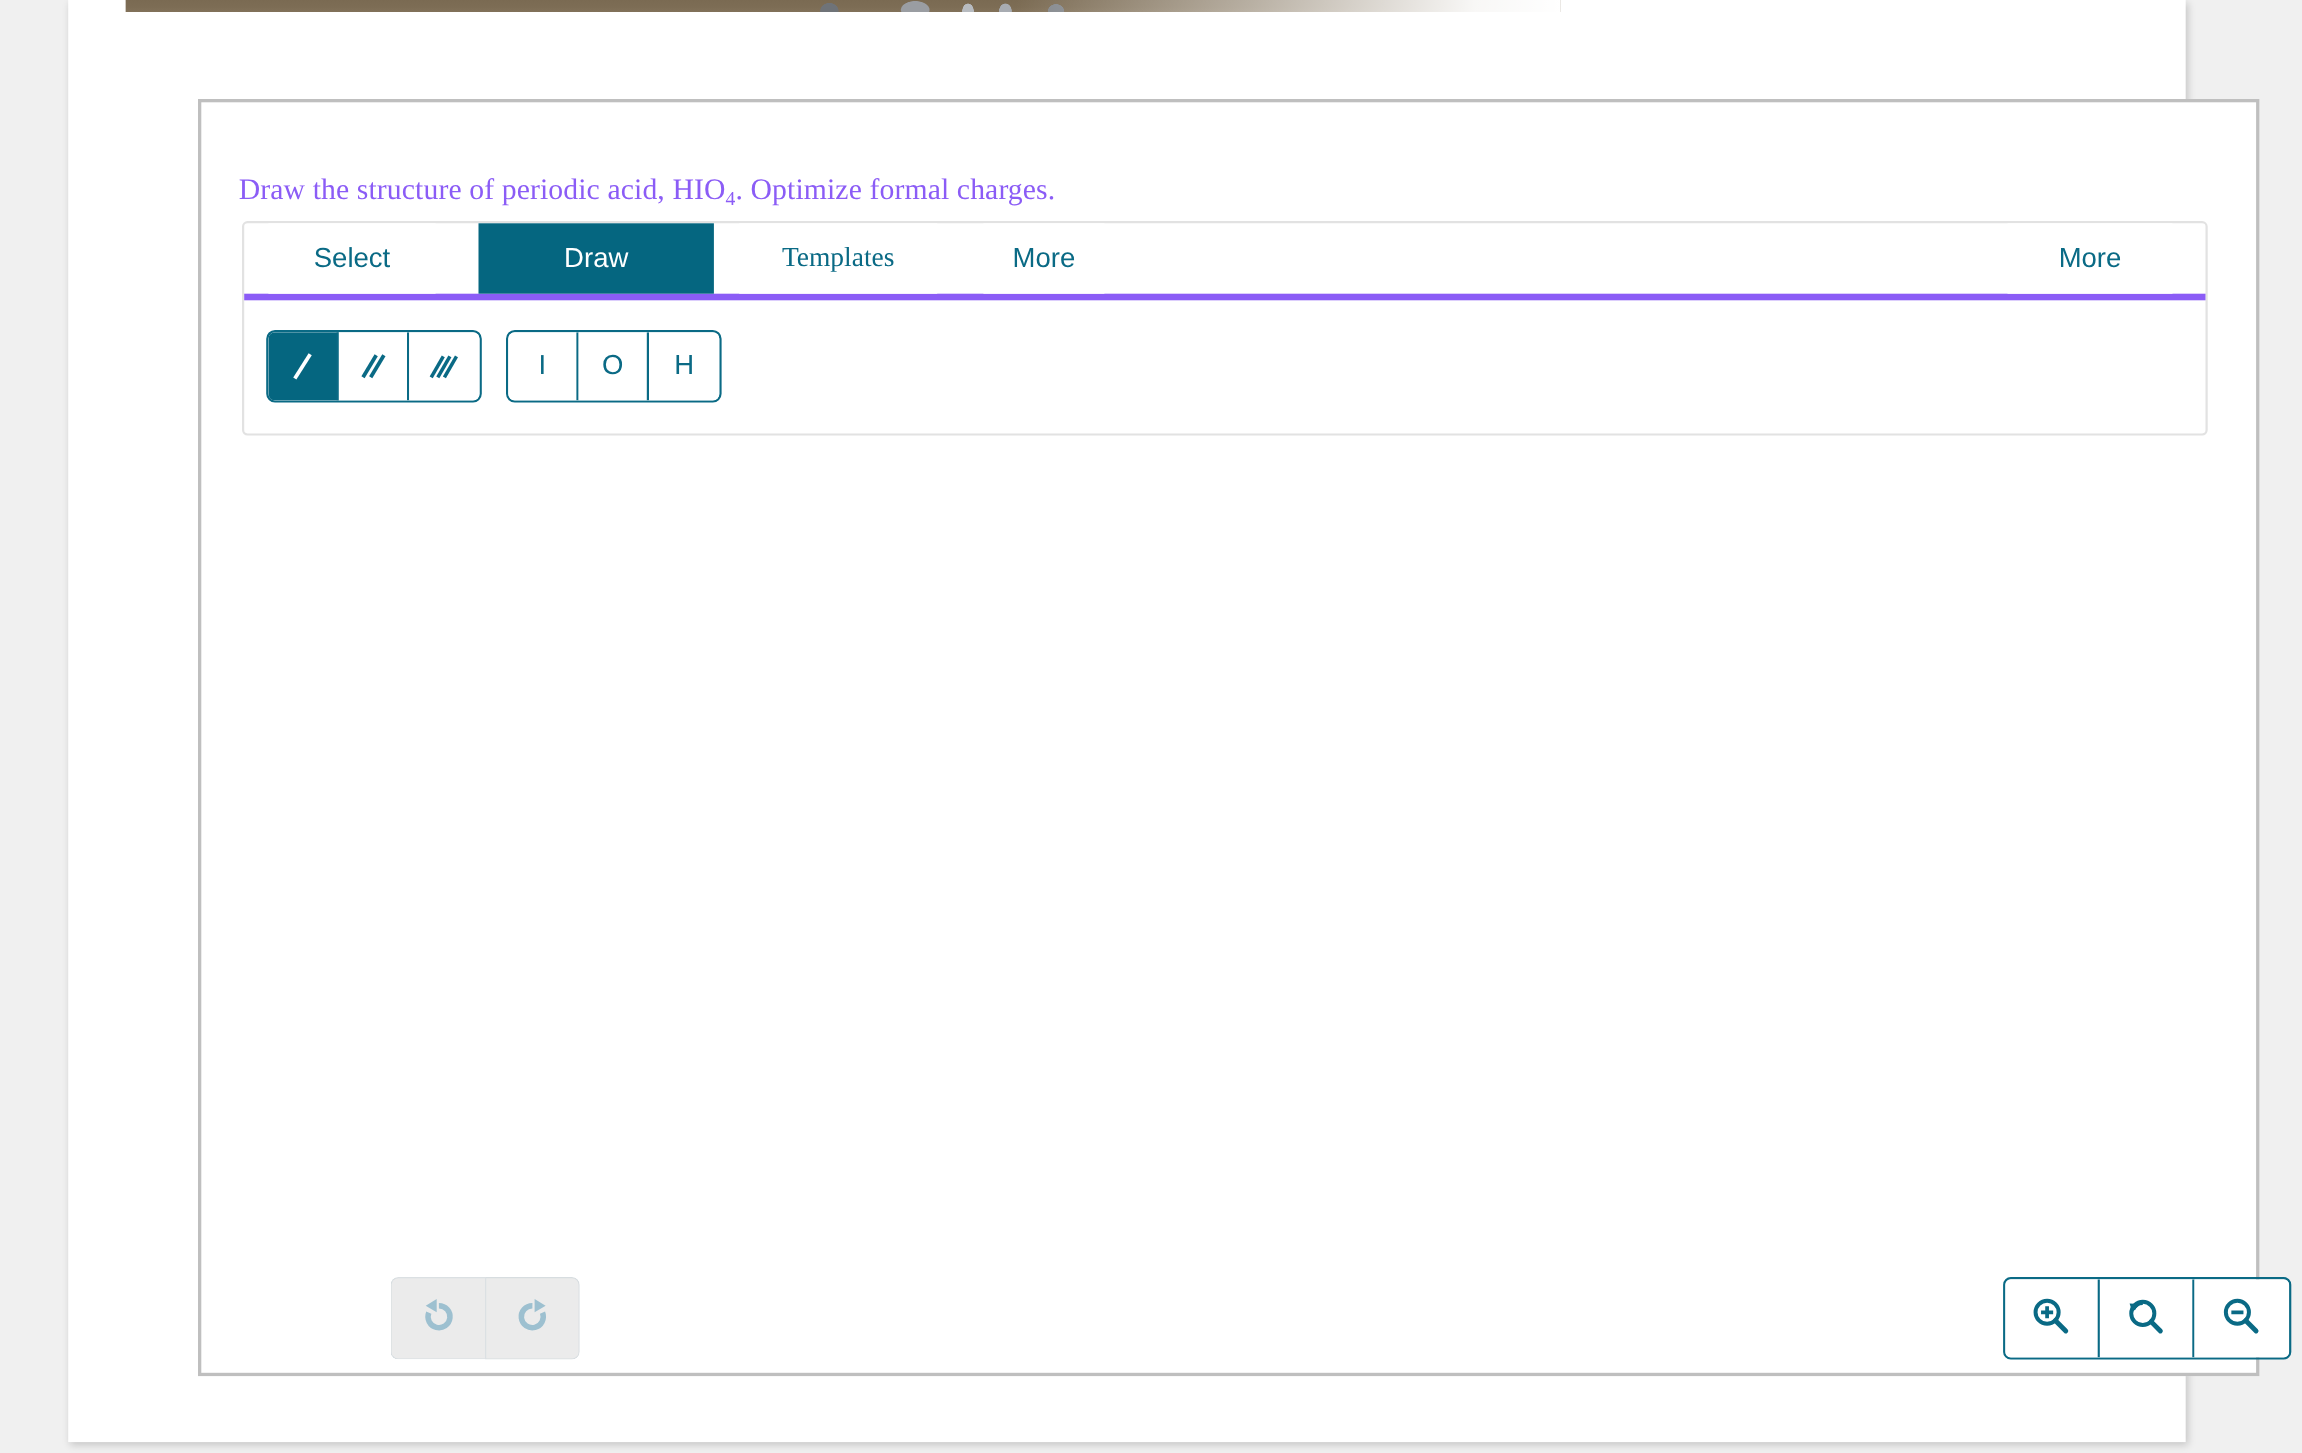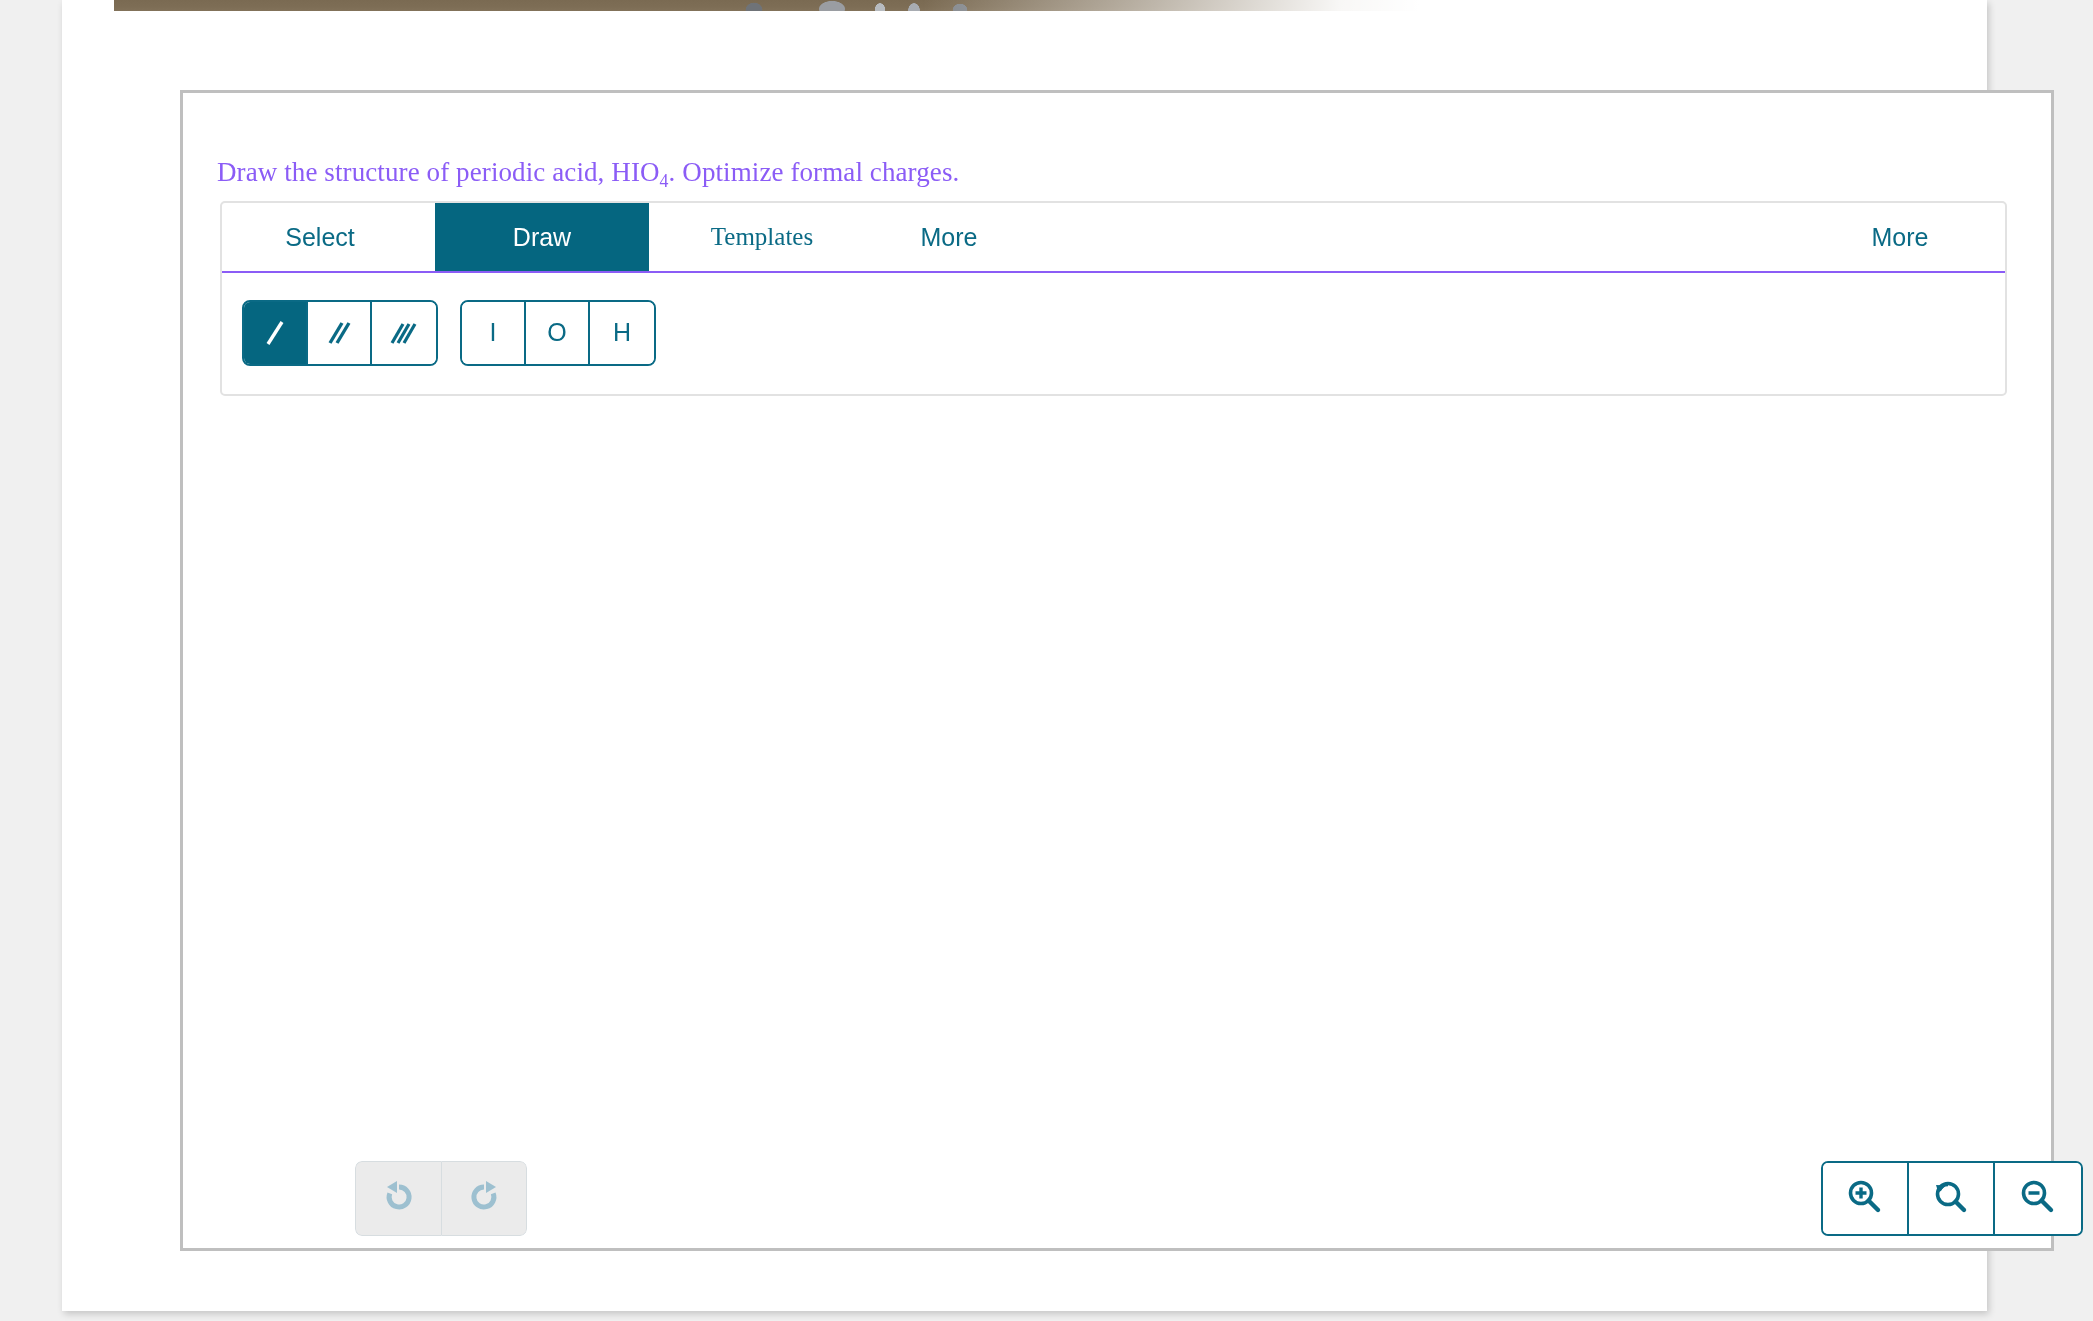--- a/index.html
+++ b/index.html
@@ -86,21 +86,21 @@
     width: 1787px;
     height: 195px;
     border: 2px solid #e2e2e2;
     border-radius: 5px;
     background: #ffffff;
   }
 
   .tab-bar {
     position: relative;
     height: 70px;
-    border-bottom: 2px solid #8b5cf6;
+    border-bottom: 6px solid #8b5cf6;
     display: flex;
     align-items: stretch;
   }
 
   .tab {
     display: flex;
     align-items: center;
     justify-content: center;
     font-size: 25px;
     color: #0a6a85;

